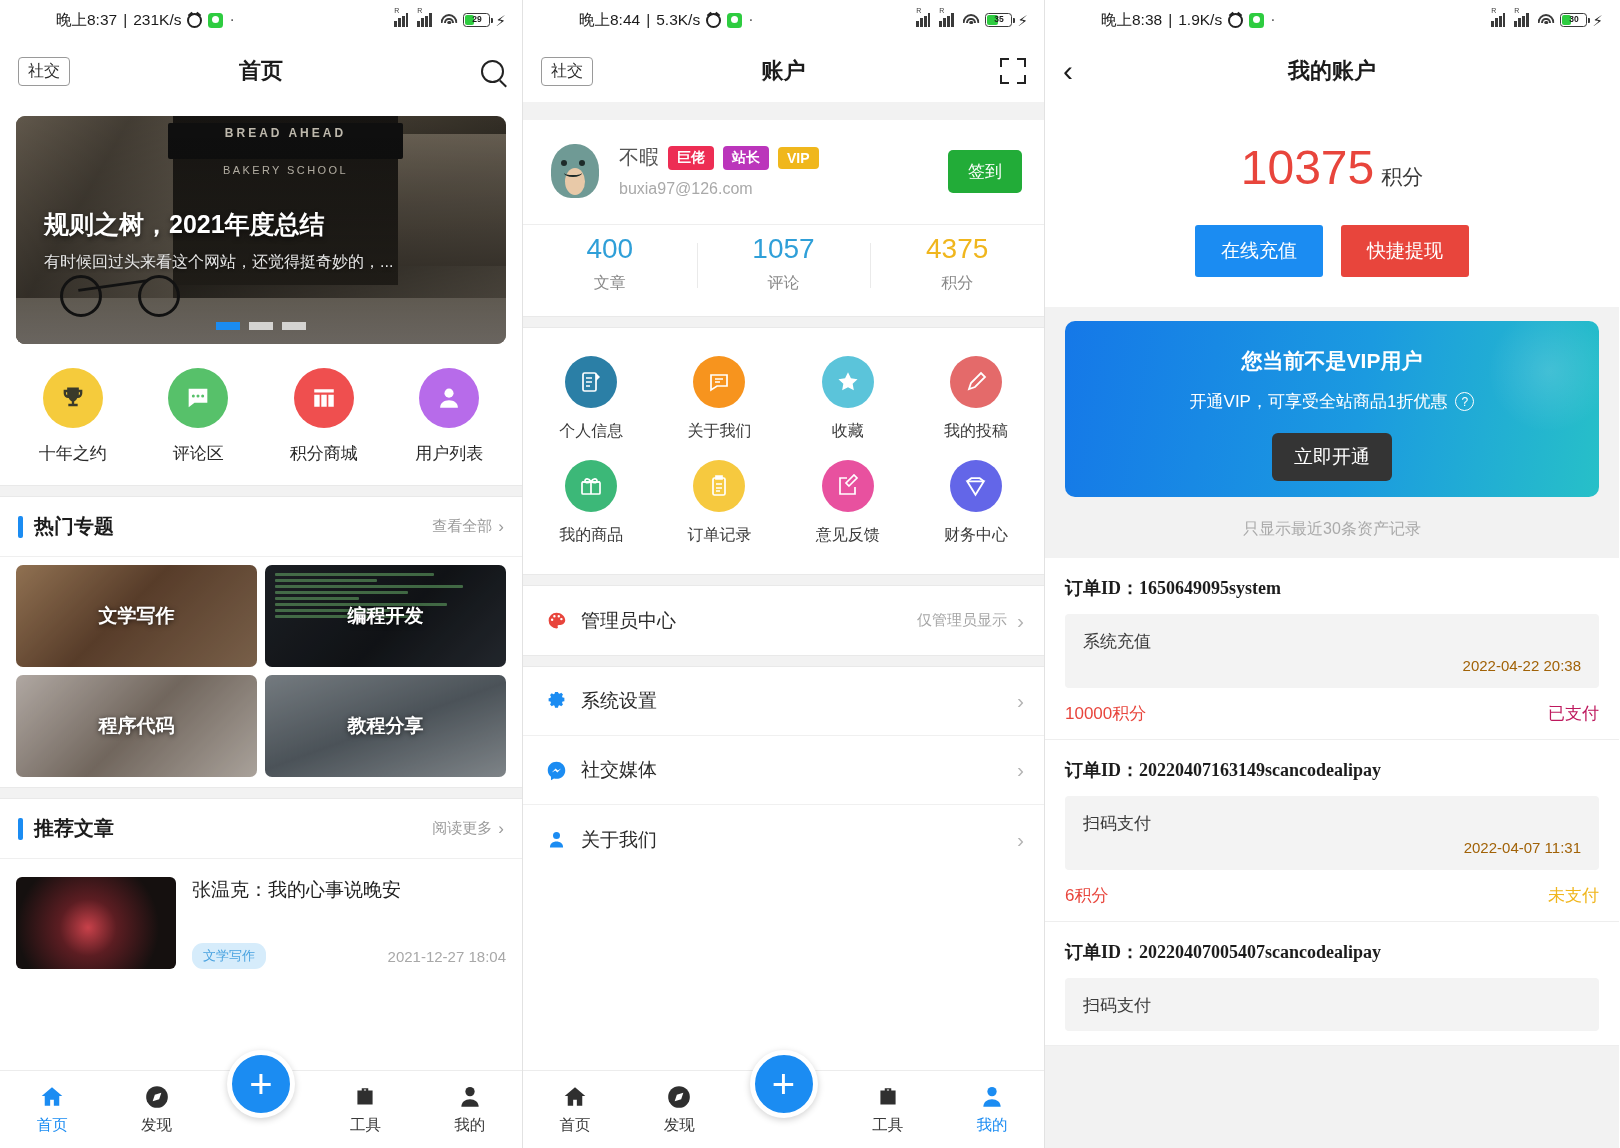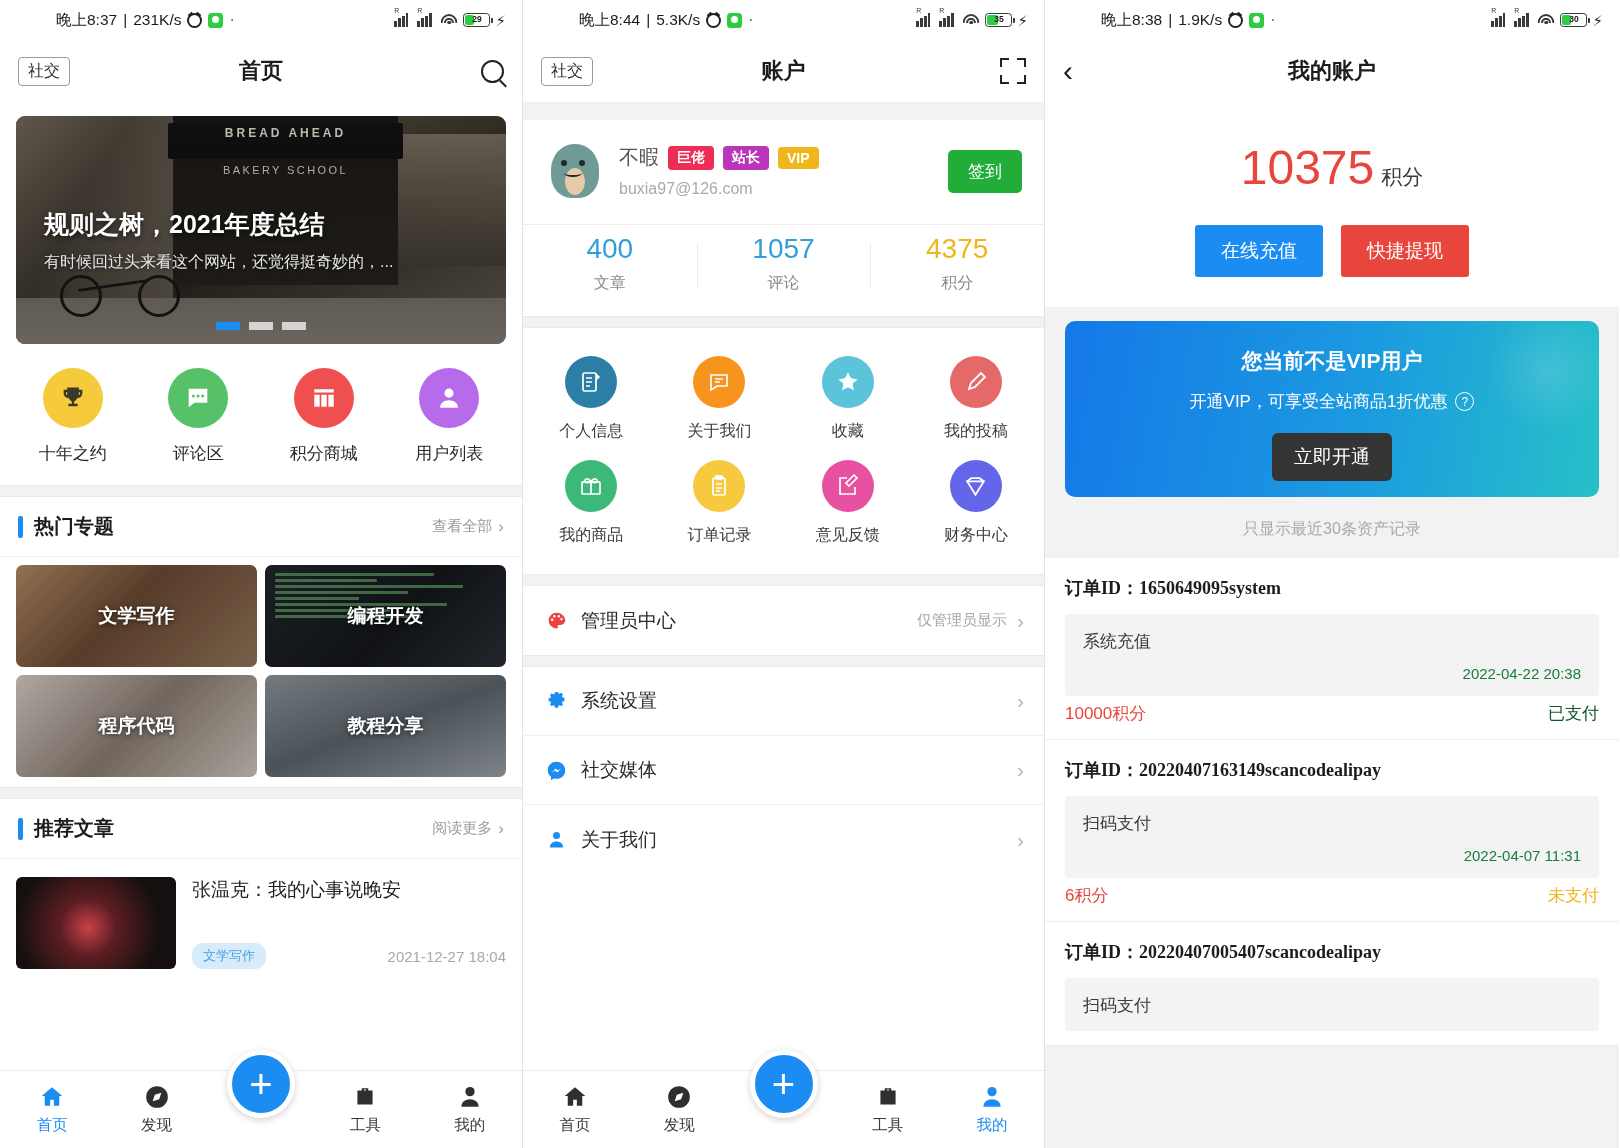--- a/index.html
+++ b/index.html
@@ -192,22 +192,22 @@
   .qmark { width:19px;height:19px;border:1.6px solid #fff;border-radius:50%;font-size:12px;
            display:inline-flex;align-items:center;justify-content:center; }
   .vbtn { margin-top:20px; display:inline-block; background:#343434; color:#fff; font-size:19px;
           padding:11px 22px; border-radius:6px; }
   .onlynote { background:#f2f2f2; text-align:center; font-size:16px; color:#aaa; padding:22px 0 18px; }
   .orders { background:#fff; }
   .order { padding:18px 20px 14px; border-bottom:1px solid #eee; }
   .oid { font-size:18px; color:#1c1c1c; font-weight:bold;font-family:Liberation Serif, serif; }
   .obox { margin-top:14px; background:#f3f3f3; border-radius:4px; padding:16px 18px 14px; }
   .odesc { font-size:17px; color:#3c3c3c; }
-  .odate { margin-top:12px; text-align:right; font-size:15px; color:#15803d; }
-  .ofoot { margin-top:6px; display:flex; align-items:center; }
+  .odate { margin-top:4px; text-align:right; font-size:15px; color:#a16207; }
+  .ofoot { margin-top:14px; display:flex; align-items:center; }
   .opts { font-size:17px; color:#e8453c; }
   .ostat { margin-left:auto; font-size:17px; }
 </style>
 </head>
 <body>
 
 <div class="screens">
 
   <div class="panel p1">
 
@@ -773,21 +773,21 @@
       <div class="order">
         <div class="oid">
           <span>订单ID：</span><span>1650649095system</span>
         </div>
         <div class="obox">
           <div class="odesc">系统充值</div>
           <div class="odate">2022-04-22 20:38</div>
         </div>
         <div class="ofoot">
           <span class="opts">10000积分</span>
-          <span class="ostat" style="color:#14532d">已支付</span>
+          <span class="ostat" style="color:#be185d">已支付</span>
         </div>
       </div>
 
       <div class="order">
         <div class="oid">
           <span>订单ID：</span><span>20220407163149scancodealipay</span>
         </div>
         <div class="obox">
           <div class="odesc">扫码支付</div>
           <div class="odate">2022-04-07 11:31</div>

